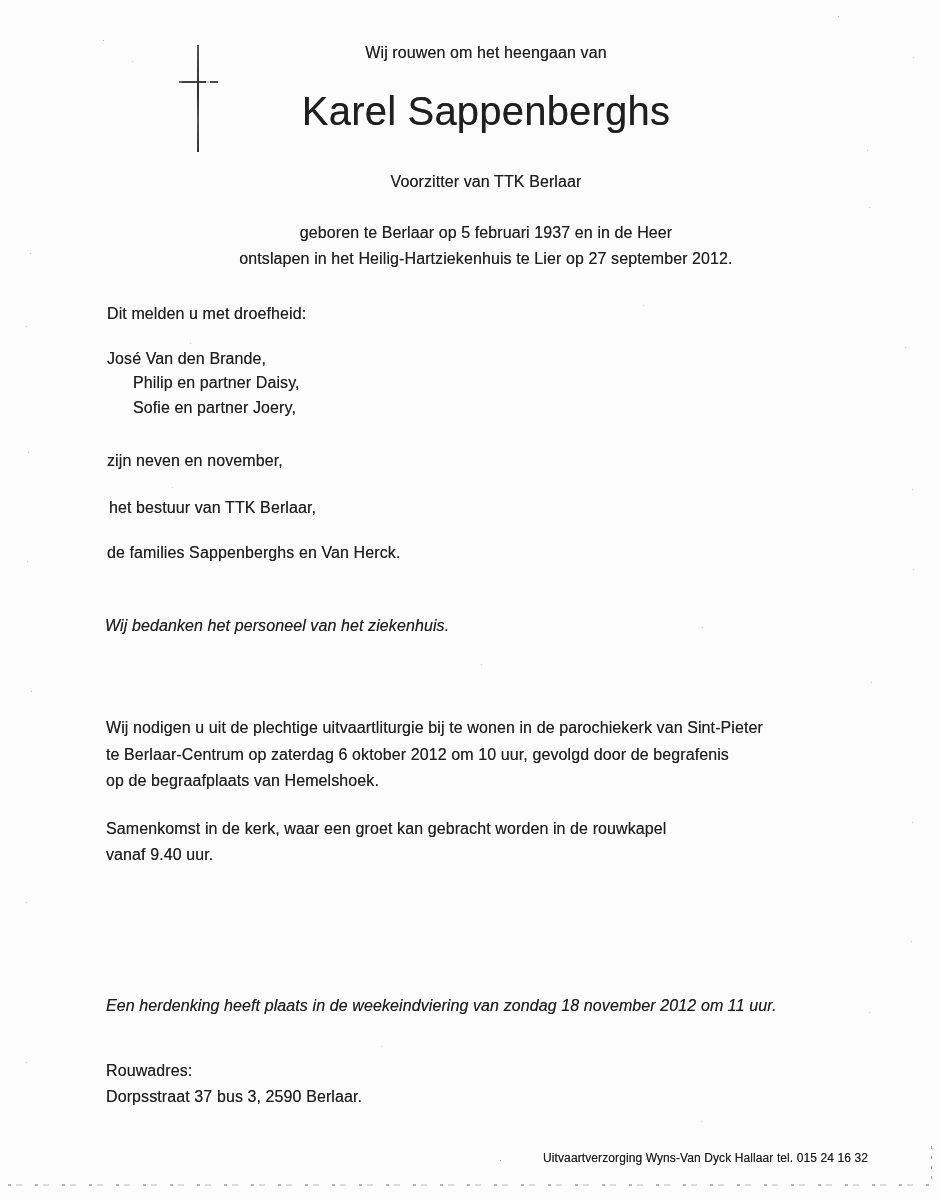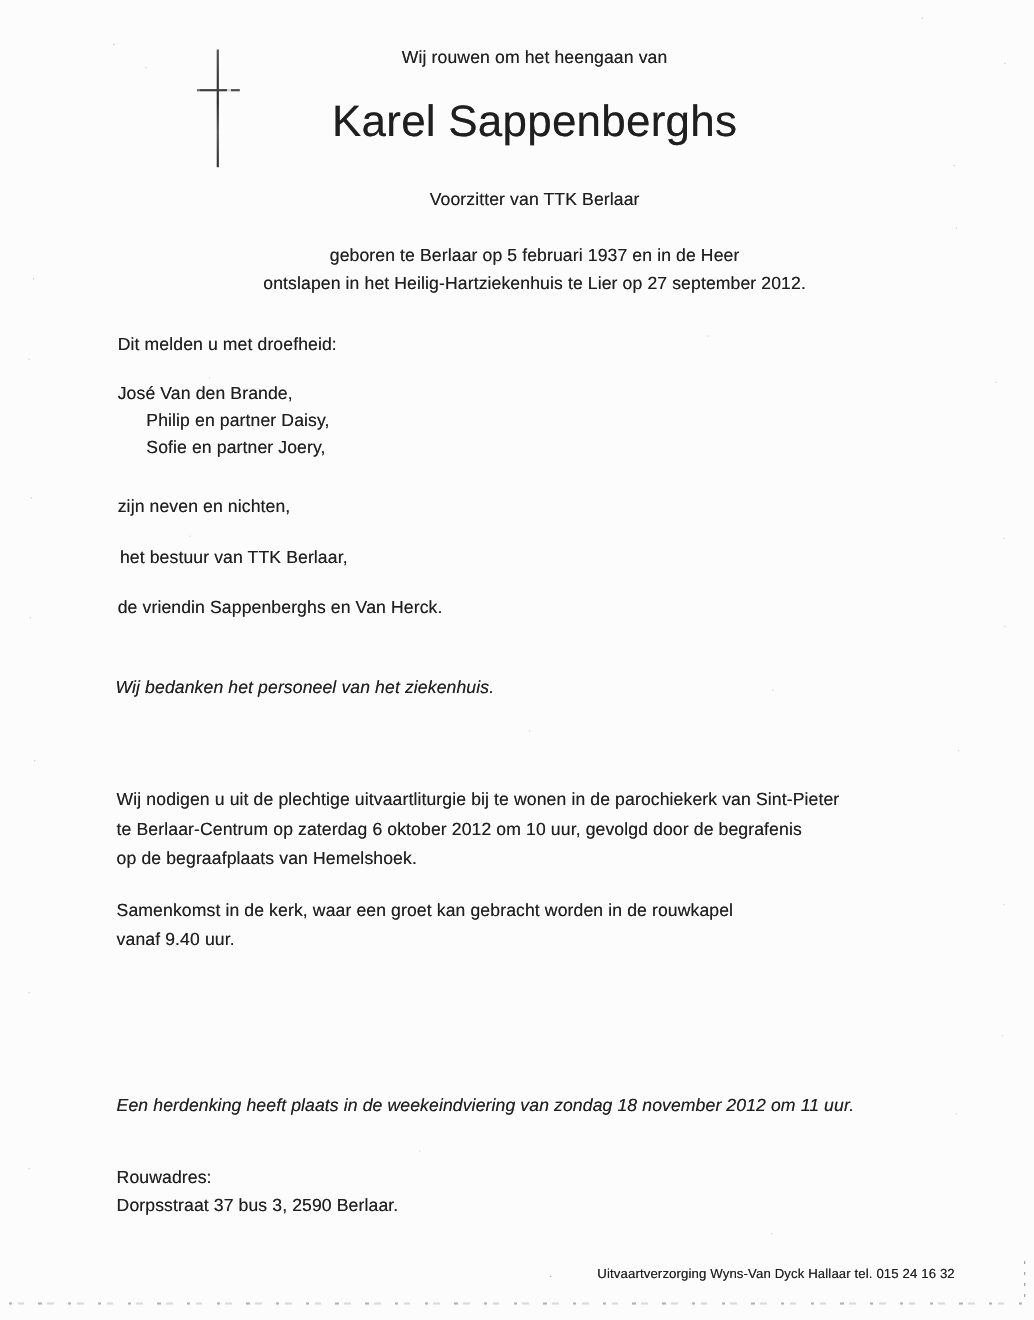--- a/index.html
+++ b/index.html
@@ -114,25 +114,25 @@
   <div class="t" style="left:107px; top:301px">Dit melden u met droefheid:</div>
 
   <div class="t" style="left:107px; top:346px">José Van den Brande,</div>
 
   <div class="t" style="left:133px; top:370px; line-height:25px">
     <div>Philip en partner Daisy,</div>
     <div>Sofie en partner Joery,</div>
   </div>
 
 
-  <div class="t" style="left:107px; top:448px">zijn neven en nichten,</div>
+  <div class="t" style="left:107px; top:448px">zijn neven en november,</div>
 
   <div class="t" style="left:109px; top:495px">het bestuur van TTK Berlaar,</div>
 
-  <div class="t" style="left:107px; top:540px">de vriendin Sappenberghs en Van Herck.</div>
+  <div class="t" style="left:107px; top:540px">de families Sappenberghs en Van Herck.</div>
 
   <div class="t it" style="left:105px; top:613px">Wij bedanken het personeel van het ziekenhuis.</div>
 
   <p class="t para" style="left:106px; top:715px; line-height:26.5px; margin:0">
     <span class="ln">Wij nodigen u uit de plechtige uitvaartliturgie bij te wonen in de parochiekerk van Sint-Pieter</span><br>
     <span class="ln">te Berlaar-Centrum op </span><b>zaterdag 6 oktober 2012 om 10 uur</b><span class="ln">, gevolgd door de begrafenis</span><br>
     <span class="ln">op de begraafplaats van Hemelshoek.</span>
   </p>
 
   <div class="t" style="left:106px; top:816px">

